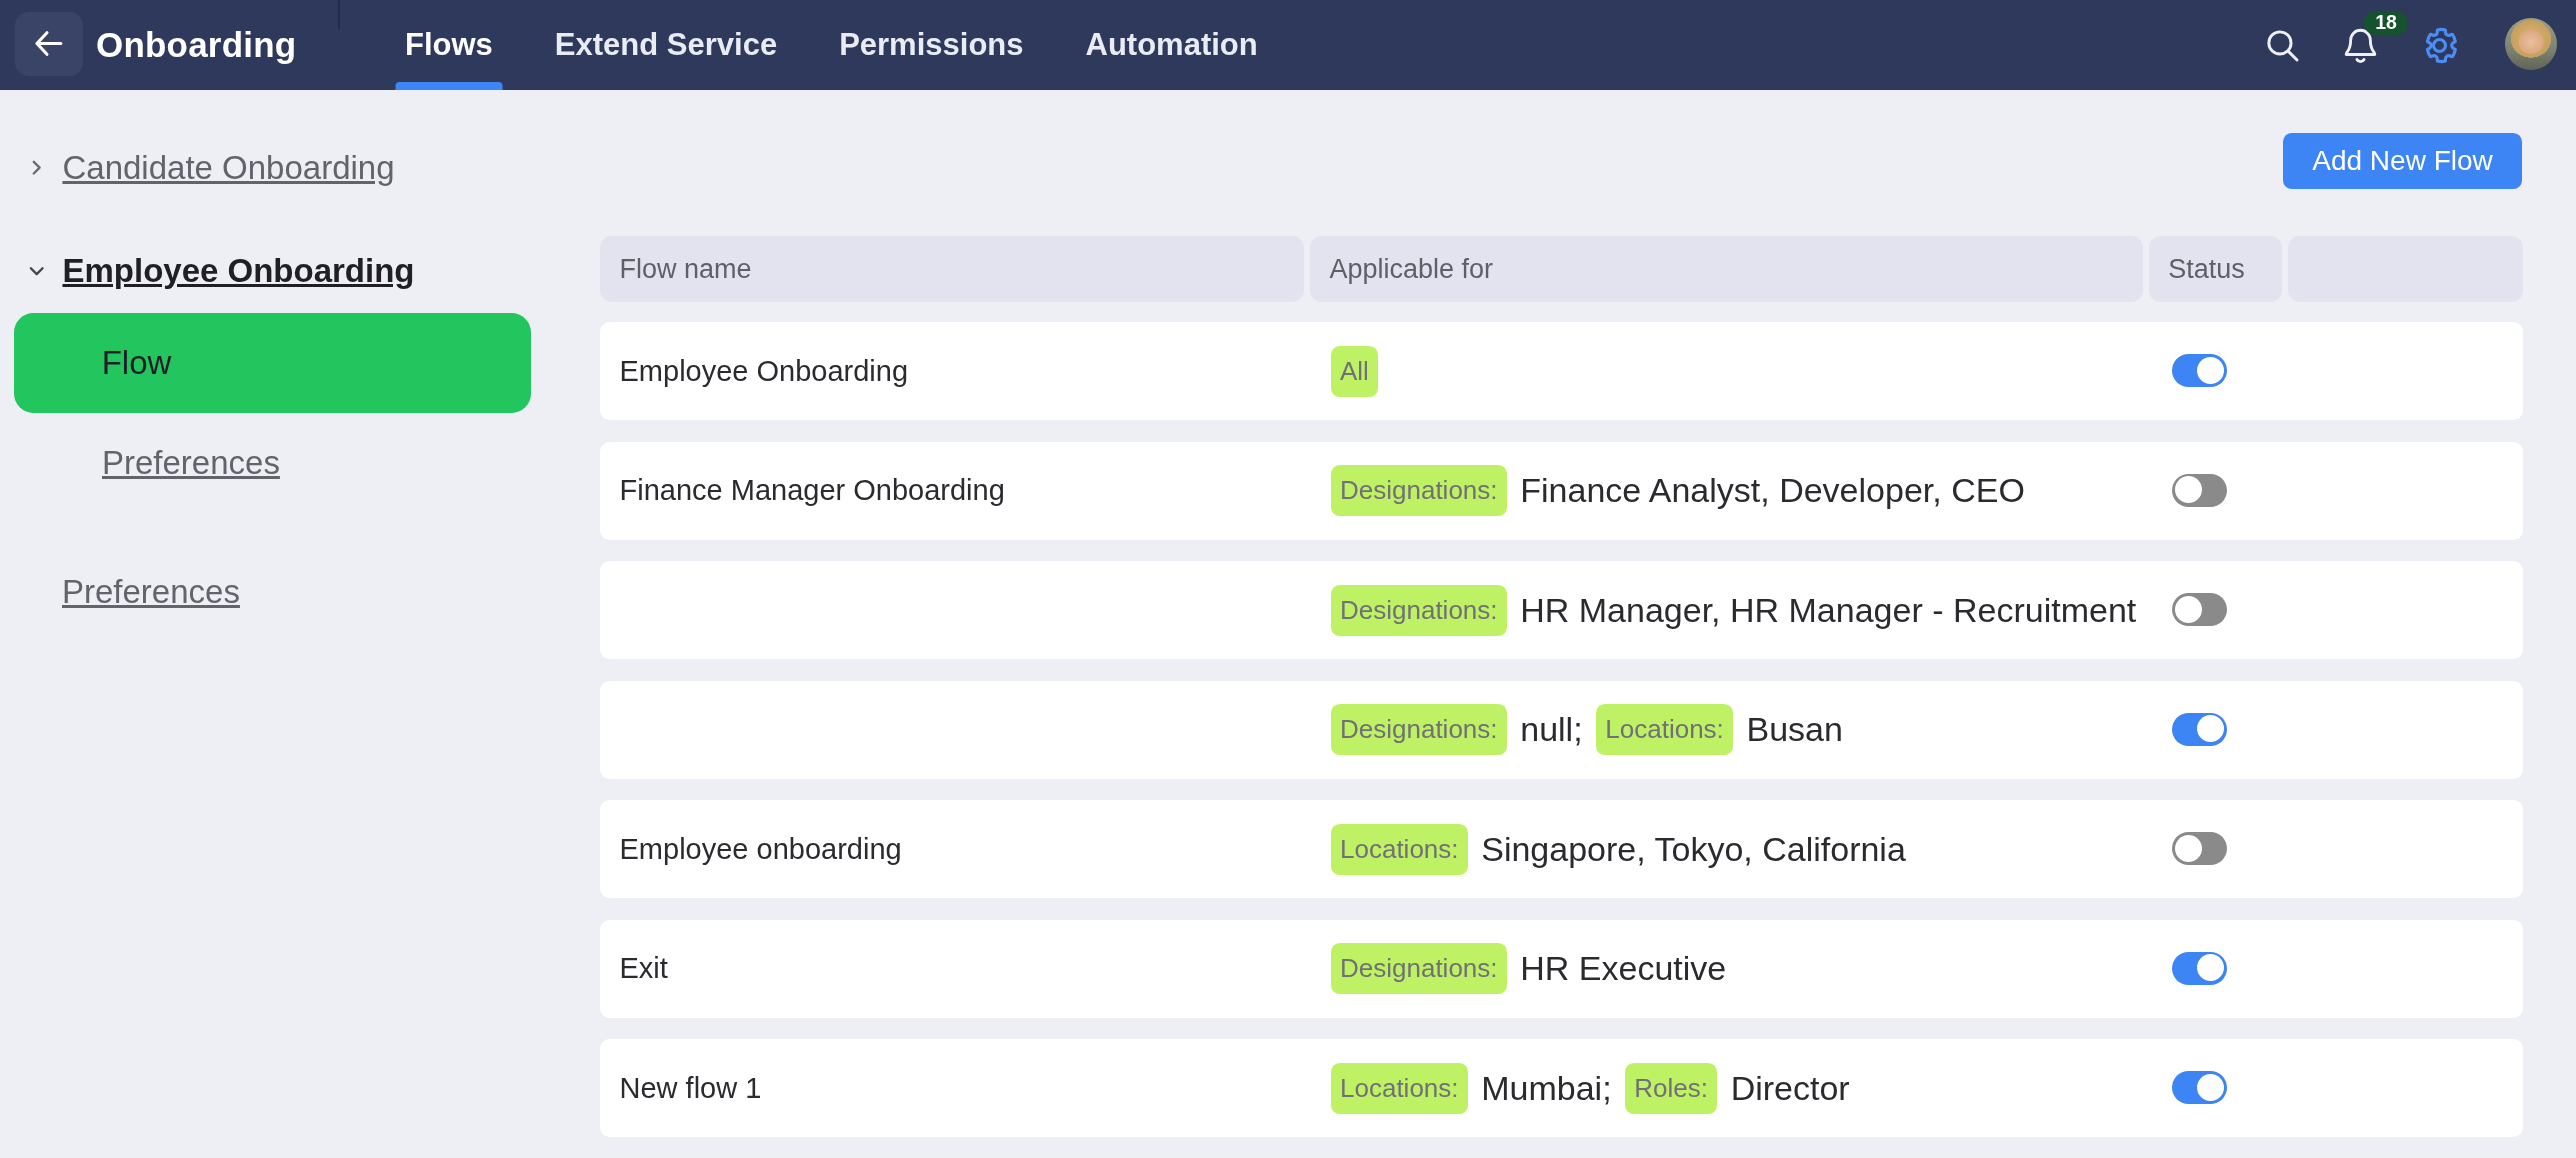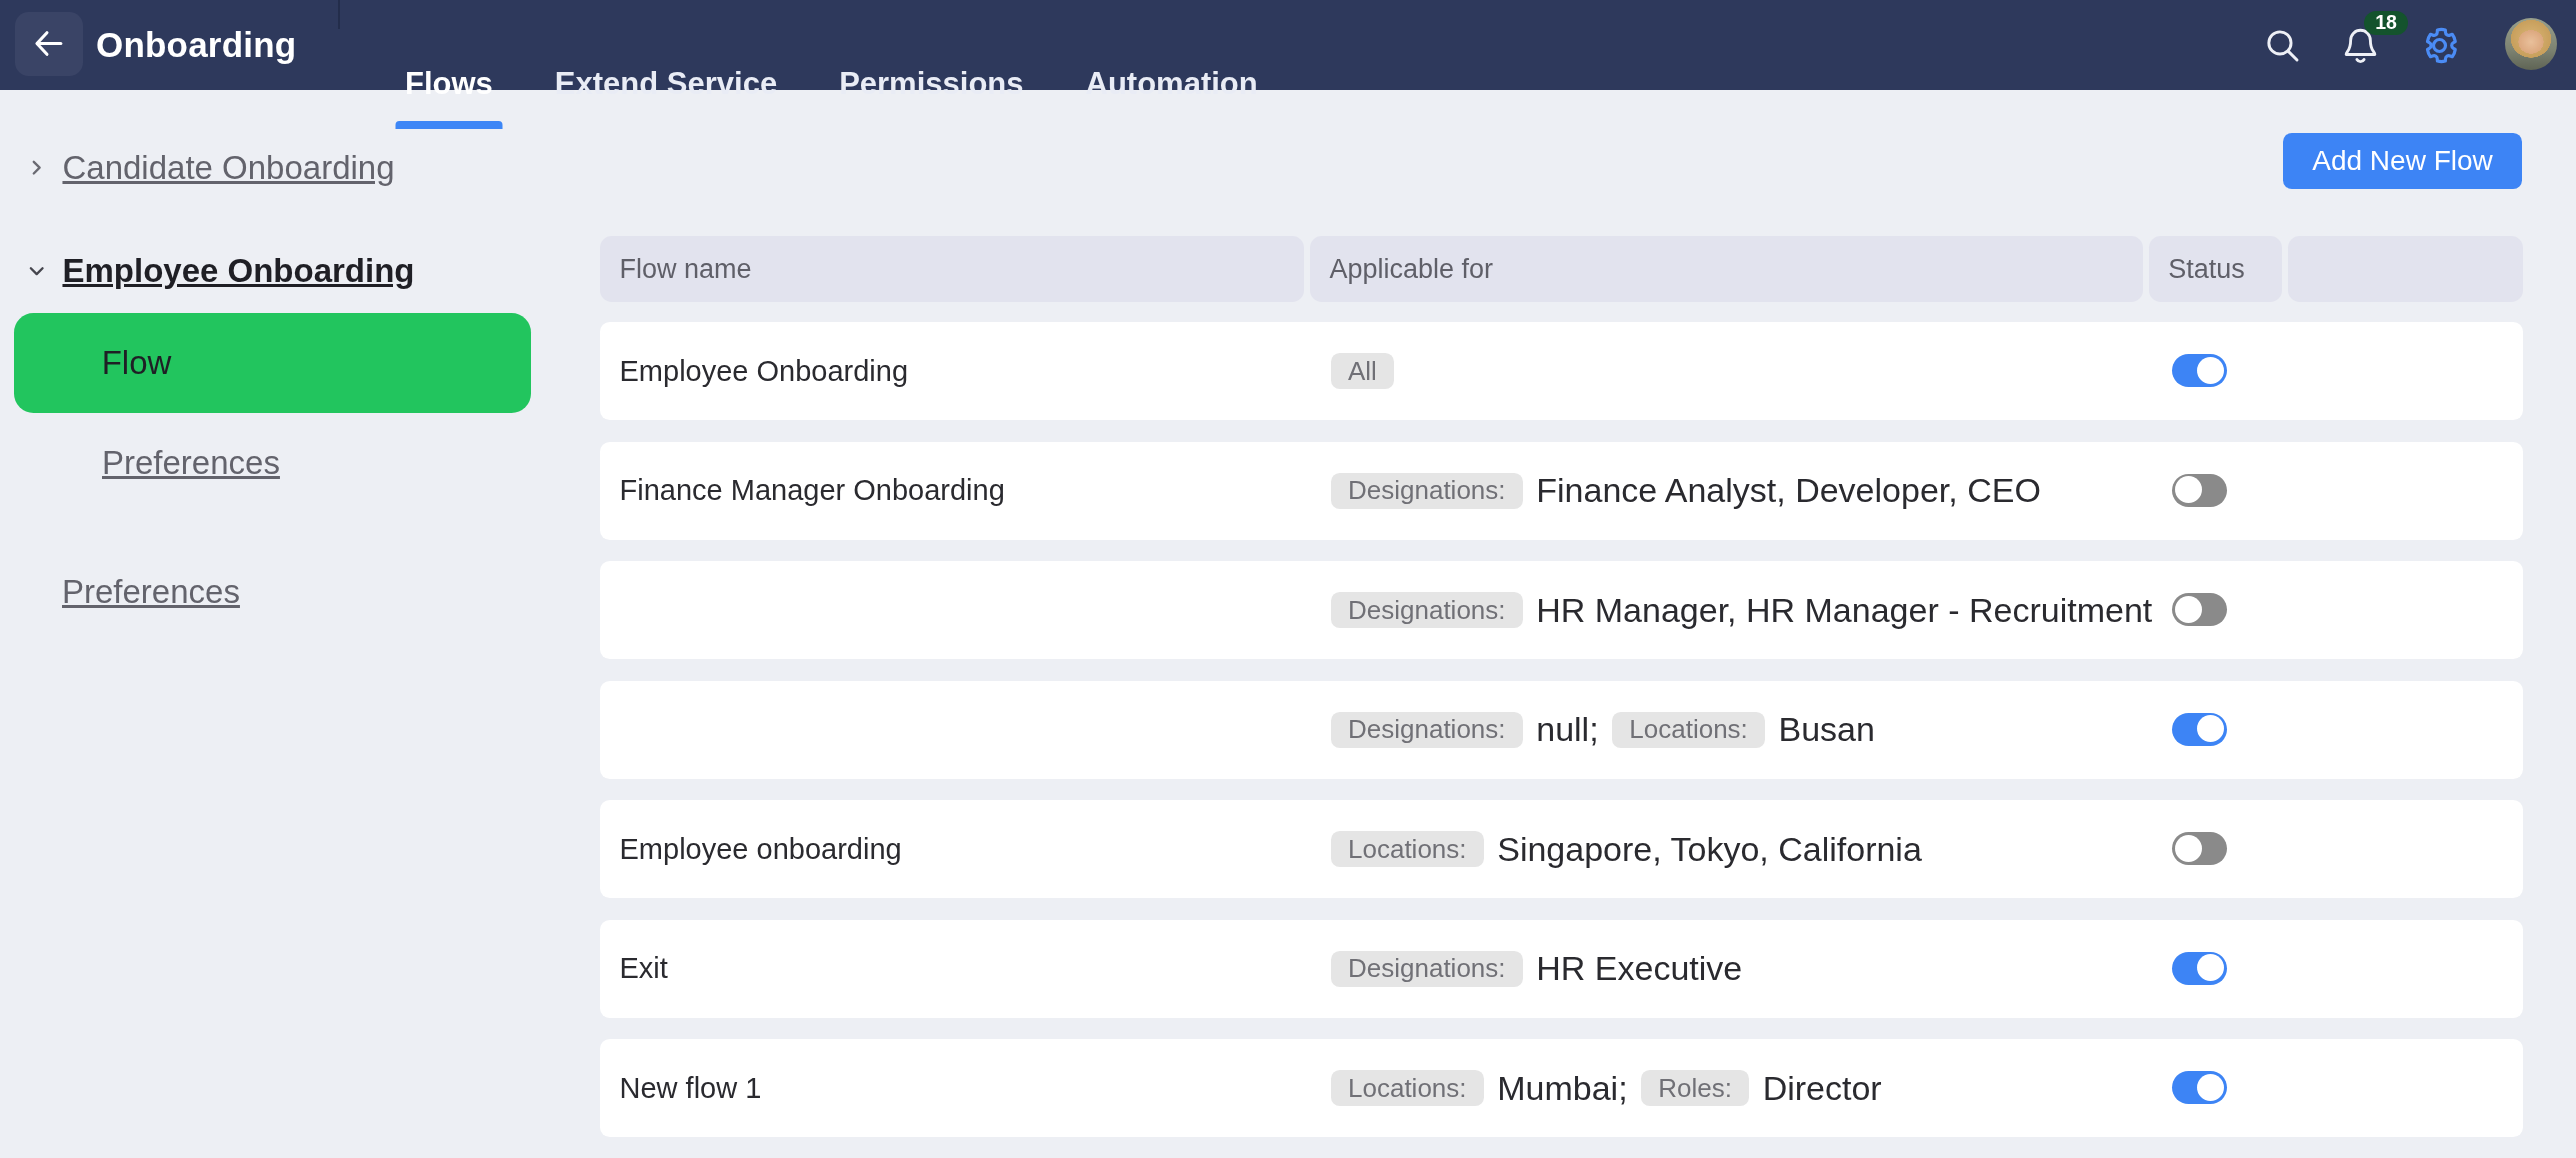--- a/index.html
+++ b/index.html
@@ -25,21 +25,21 @@
     position:absolute; left:96px; top:0; height:90px;
     display:flex; align-items:center;
     color:#ffffff; font-size:35px; font-weight:700; letter-spacing:0.2px;
   }
   .nav-divider {
     position:absolute; left:338px; top:0; width:2px; height:29px;
     background:#232d4b;
   }
   .tabs {
     position:absolute; left:405px; top:0; height:90px;
-    display:flex; gap:62px; align-items:center;margin-top:39px;
+    display:flex; gap:62px; align-items:center;
   }
   .tab {
     position:relative; height:90px; display:flex; align-items:center;
     color:#e9ecf5; font-size:31px; font-weight:700; cursor:pointer; white-space:nowrap;
   }
   .tab.active { color:#ffffff; font-weight:700; }
   .tab.active .tab-underline {
     position:absolute; bottom:0; left:50%; transform:translateX(-50%);
     width:107px; height:7.8px; background:#3d86f6; border-radius:3.9px 3.9px 0 0;
   }
@@ -108,22 +108,22 @@
   .cell-name {
     position:absolute; left:19.5px; top:0; height:98px;
     display:flex; align-items:center;
     color:#2a2a2f; font-size:29px; white-space:nowrap;
   }
   .cell-applicable {
     position:absolute; left:731px; top:0; height:98px;
     display:flex; align-items:center; gap:13.7px; white-space:nowrap;
   }
   .badge {
-    background:#e5e5e5; border-radius:8.8px; height:36px;
-    display:inline-flex; align-items:center; padding:0 17px;
+    background:#bef264; border-radius:8.8px; height:51px;
+    display:inline-flex; align-items:center; padding:0 9px;
     color:#707076; font-size:26px;
   }
   .val { color:#2a2a2f; font-size:34px; }
   .toggle {
     position:absolute; left:1572px; top:32px; width:55px; height:33px;
     border-radius:16.6px; cursor:pointer;
   }
   .toggle .knob {
     position:absolute; top:2.9px; width:27px; height:27px;
     background:#ffffff; border-radius:50%;

